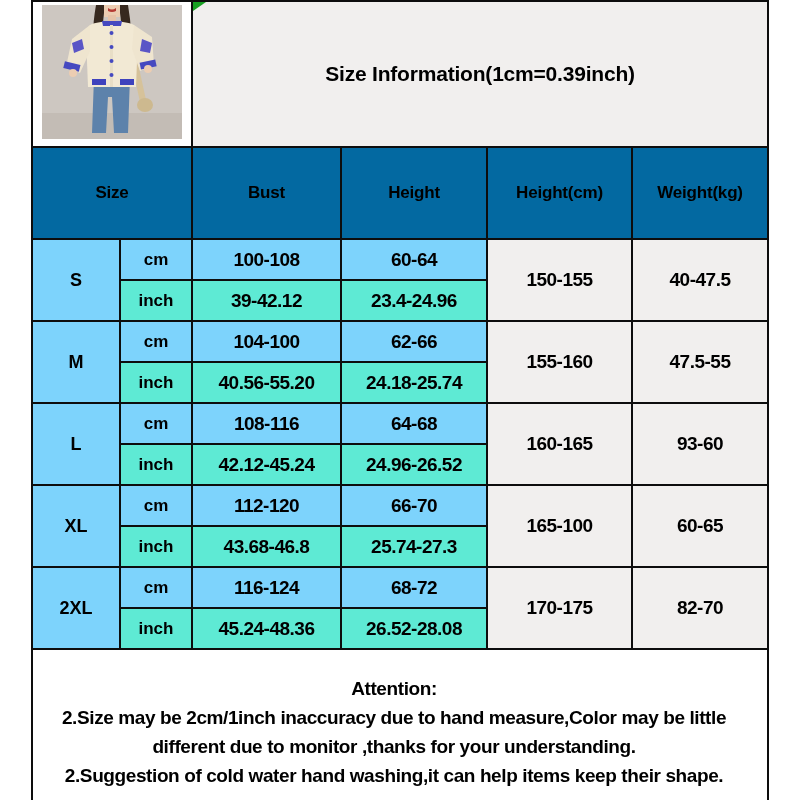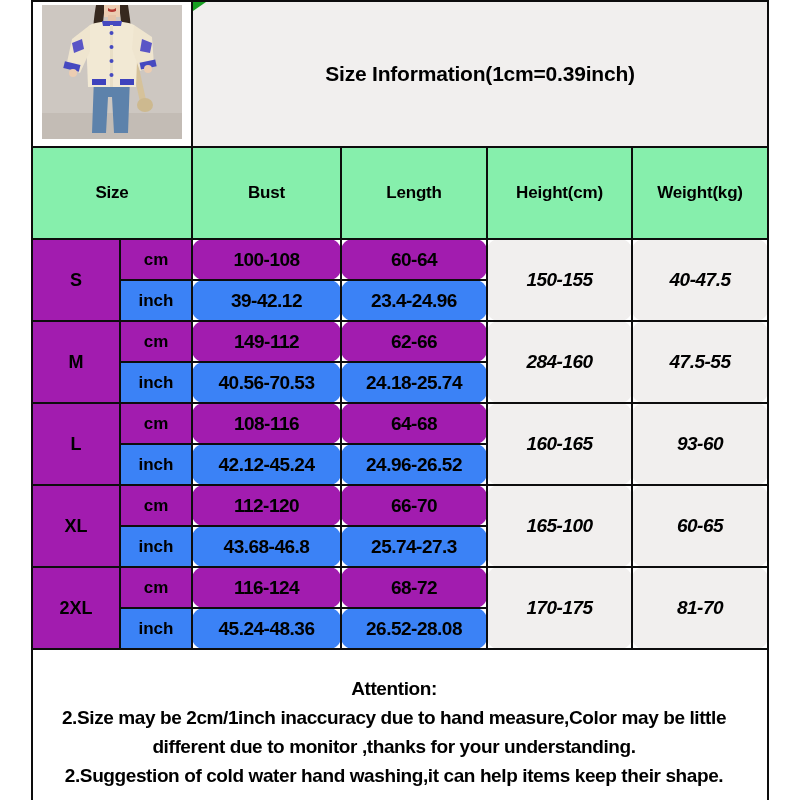--- a/index.html
+++ b/index.html
@@ -55,45 +55,44 @@
     border-top: 9px solid #17a022;
     border-right: 13px solid transparent;
   }
   .title-text {
     font-size: 21px;
     font-weight: 700;
     letter-spacing: -0.2px;
   }
   
   .header-row th {
-    background: #86efac;
+    background: #0369a1;
     height: 90px;
     font-size: 17px;
     font-weight: 700;
     letter-spacing: -0.2px;
   }
   
   .size-cell {
     background: #d6d5d3;
     font-size: 18px;
     font-weight: 700;
   }
   .unit-cell {
     font-size: 17px;
     font-weight: 700;
   }
   .val-cell {
     font-size: 19px;
     font-weight: 700;
     letter-spacing: -0.5px;
-    border-radius: 12px;
-  }
-  .row-cm td { background: #a21caf; height: 39px; }
-  .row-inch td { background: #3b82f6; height: 39px; }
-  td.merged-cell { background: #f1efee; font-style: italic; }
+  }
+  .row-cm td { background: #7dd3fc; height: 39px; }
+  .row-inch td { background: #5eead4; height: 39px; }
+  td.merged-cell { background: #f1efee; }
   
   .attention-cell {
     background: #ffffff;
     height: 158px;
     vertical-align: top;
     text-align: left;
   }
   .attention-inner {
     padding: 5px 16px 0 4px;
     font-size: 19px;
@@ -164,21 +163,21 @@
         </td>
         <td class="title-cell" colspan="4">
           <span class="flag-triangle"></span>
           <span class="title-text">Size Information(1cm=0.39inch)</span>
         </td>
       </tr>
 
       <tr class="header-row">
         <th colspan="2">Size</th>
         <th>Bust</th>
-        <th>Length</th>
+        <th>Height</th>
         <th>Height(cm)</th>
         <th>Weight(kg)</th>
       </tr>
 
       <tr class="row-cm">
         <td class="size-cell" rowspan="2">S</td>
         <td class="unit-cell">cm</td>
         <td class="val-cell">100-108</td>
         <td class="val-cell">60-64</td>
         <td class="val-cell merged-cell" rowspan="2">150-155</td>
@@ -186,28 +185,28 @@
       </tr>
       <tr class="row-inch">
         <td class="unit-cell">inch</td>
         <td class="val-cell">39-42.12</td>
         <td class="val-cell">23.4-24.96</td>
       </tr>
 
       <tr class="row-cm">
         <td class="size-cell" rowspan="2">M</td>
         <td class="unit-cell">cm</td>
-        <td class="val-cell">149-112</td>
+        <td class="val-cell">104-100</td>
         <td class="val-cell">62-66</td>
-        <td class="val-cell merged-cell" rowspan="2">284-160</td>
+        <td class="val-cell merged-cell" rowspan="2">155-160</td>
         <td class="val-cell merged-cell" rowspan="2">47.5-55</td>
       </tr>
       <tr class="row-inch">
         <td class="unit-cell">inch</td>
-        <td class="val-cell">40.56-70.53</td>
+        <td class="val-cell">40.56-55.20</td>
         <td class="val-cell">24.18-25.74</td>
       </tr>
 
       <tr class="row-cm">
         <td class="size-cell" rowspan="2">L</td>
         <td class="unit-cell">cm</td>
         <td class="val-cell">108-116</td>
         <td class="val-cell">64-68</td>
         <td class="val-cell merged-cell" rowspan="2">160-165</td>
         <td class="val-cell merged-cell" rowspan="2">93-60</td>
@@ -231,21 +230,21 @@
         <td class="val-cell">43.68-46.8</td>
         <td class="val-cell">25.74-27.3</td>
       </tr>
 
       <tr class="row-cm">
         <td class="size-cell" rowspan="2">2XL</td>
         <td class="unit-cell">cm</td>
         <td class="val-cell">116-124</td>
         <td class="val-cell">68-72</td>
         <td class="val-cell merged-cell" rowspan="2">170-175</td>
-        <td class="val-cell merged-cell" rowspan="2">81-70</td>
+        <td class="val-cell merged-cell" rowspan="2">82-70</td>
       </tr>
       <tr class="row-inch">
         <td class="unit-cell">inch</td>
         <td class="val-cell">45.24-48.36</td>
         <td class="val-cell">26.52-28.08</td>
       </tr>
 
       <tr>
         <td class="attention-cell" colspan="6">
           <div class="attention-inner">

